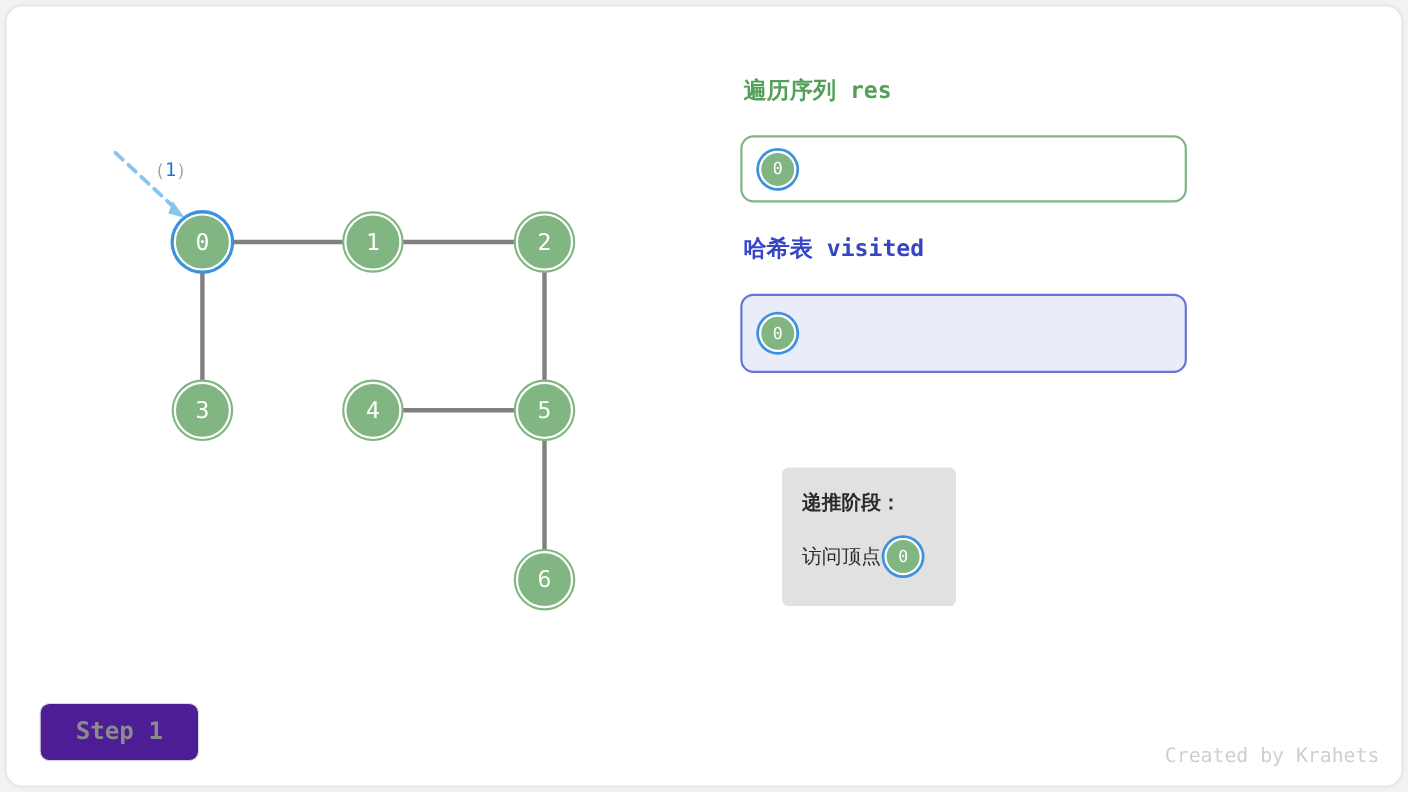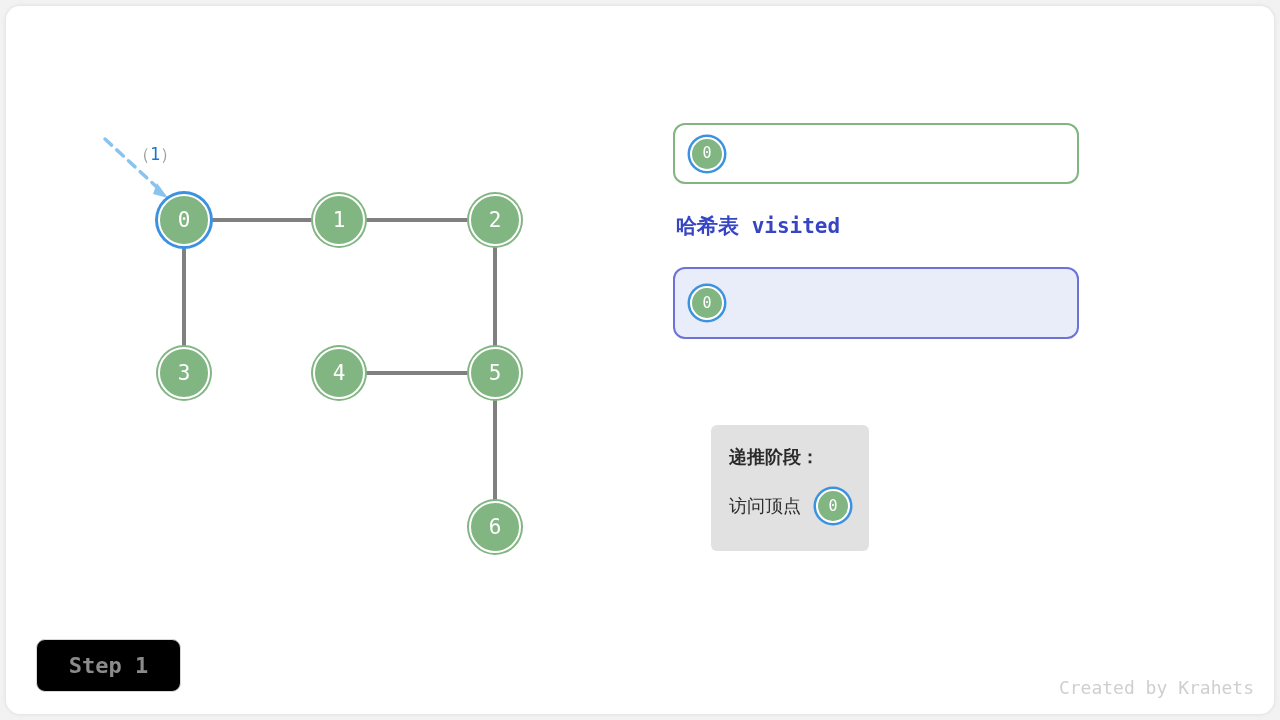--- a/index.html
+++ b/index.html
@@ -135,32 +135,32 @@
   #visit-row {
     display: flex;
     align-items: center;
     margin-top: 20px;
   }
   #visit-text {
     font-family: "DejaVu Sans", sans-serif;
     font-size: 18px;
     color: #2b2b2b;
     white-space: nowrap;
-    margin-right: 15px;
+    margin-right: 3px;
   }
 
   
   #step-badge {
     position: absolute;
     left: 30px; top: 633px;
     width: 145px; height: 53px;
     box-sizing: border-box;
     border: 1.5px solid #d8d8d8;
     border-radius: 9px;
-    background: #000000;
+    background: #4c1d95;
     display: flex;
     align-items: center;
     justify-content: center;
     font-family: "DejaVu Sans Mono", monospace;
     font-size: 22px;
     font-weight: bold;
     color: #8b8b8b;
   }
   #credit {
     position: absolute;
@@ -214,20 +214,21 @@
     <div class="node" style="left:463px; top:341px;">
         <span>5</span>
       </div>
     <div class="node" style="left:463px; top:495px;">
         <span>6</span>
       </div>
   </div>
 
   <div id="panel">
 
+    <div class="sec-title" id="res-title">遍历序列 res</div>
     <div class="tray" id="res-tray">
       <div class="chip">
           <span>0</span>
         </div>
     </div>
 
     <div class="sec-title" id="visited-title">哈希表 visited</div>
     <div class="tray" id="visited-tray">
       <div class="chip">
           <span>0</span>

